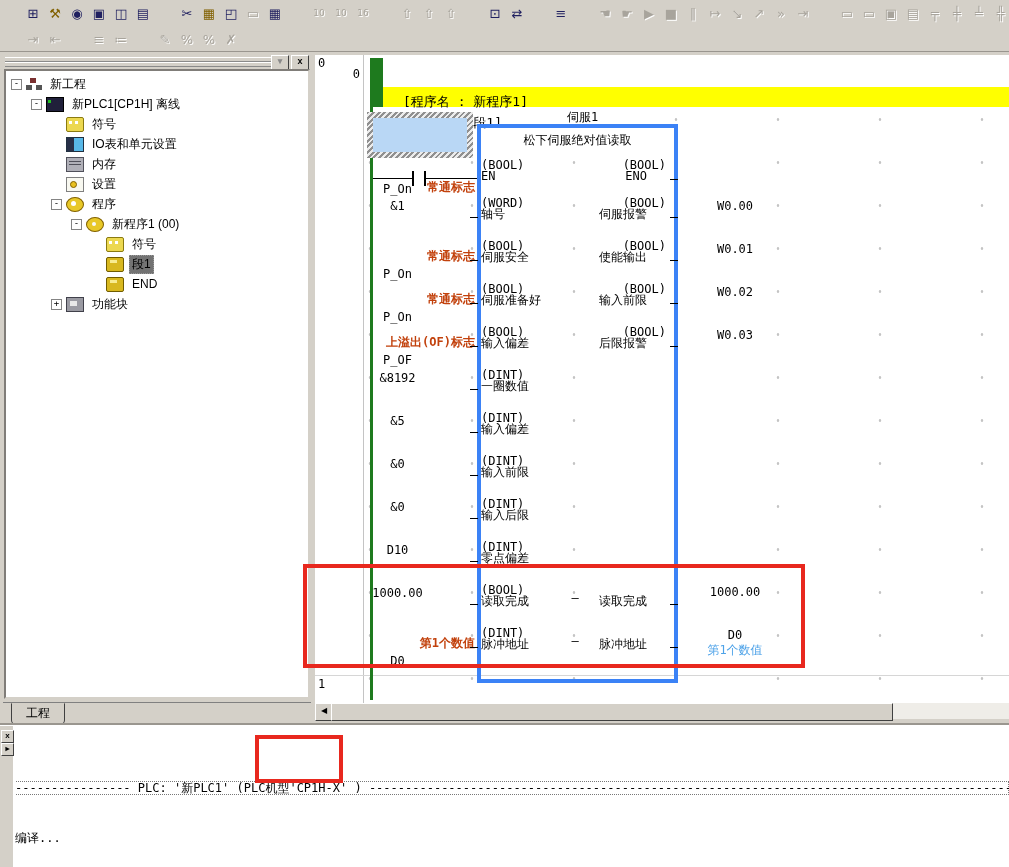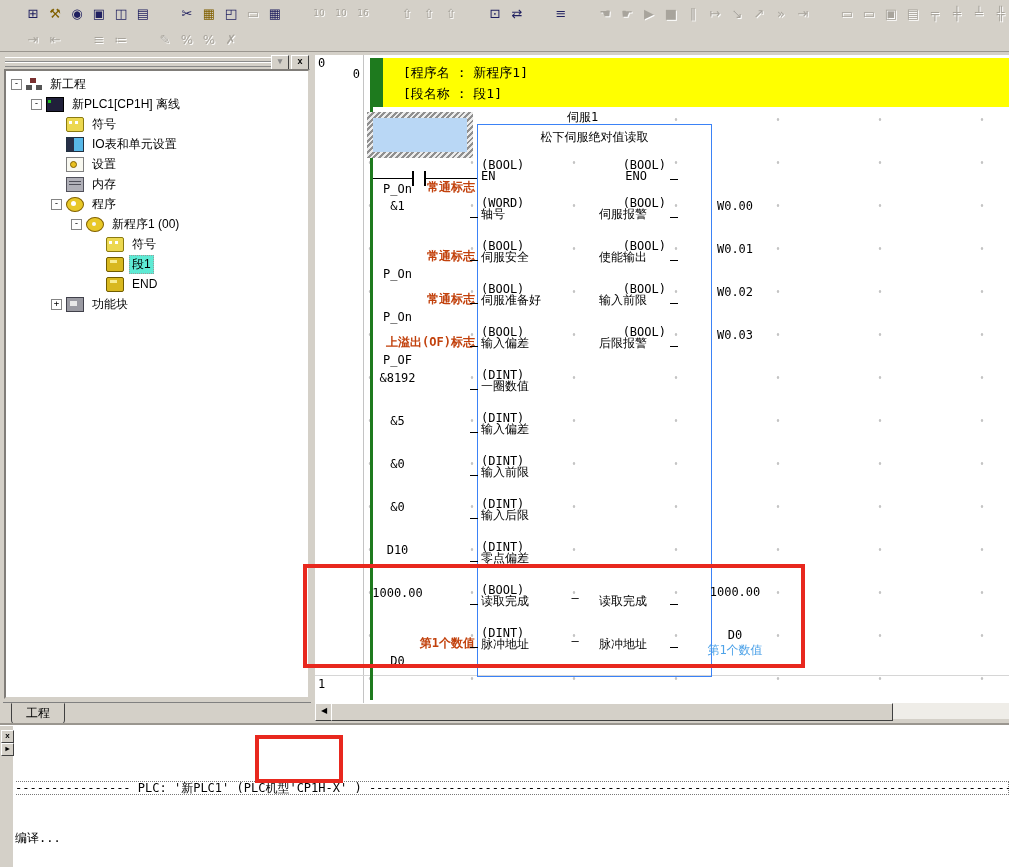--- a/index.html
+++ b/index.html
@@ -27,21 +27,21 @@
       border-top:1px solid #fff;border-bottom:1px solid #8a8a8a;}
   .hbtn{position:absolute;top:1px;width:16px;height:13px;background:#d4d0c8;
       border:1px solid #404040;border-top-color:#fff;border-left-color:#fff;
       font-size:9px;line-height:11px;text-align:center;font-weight:bold;}
   #hbtn-drop{right:22px;color:#8a8a8a;}
   #hbtn-close{right:2px;}
   #treeBox{position:absolute;left:1px;right:1px;top:15px;bottom:2px;background:#fff;
       border:2px inset #d4d0c8;overflow:hidden;padding-top:3px;}
   .titem{height:20px;display:flex;align-items:center;white-space:nowrap;}
   .titem .lab{padding:1px 3px;}
-  .titem.sel .lab{background:#5eead4;border:1px dotted #9a9a9a;padding:0 2px;}
+  .titem.sel .lab{background:#737373;border:1px dotted #9a9a9a;padding:0 2px;}
   .lv0{padding-left:5px;} .lv1{padding-left:25px;} .lv2{padding-left:45px;}
   .lv3{padding-left:65px;} .lv4{padding-left:85px;}
   .exp{width:9px;height:9px;flex:none;border:1px solid #848484;background:#fff;
       font-size:9px;line-height:7px;text-align:center;margin-right:4px;font-family:"DejaVu Sans Mono",monospace;}
   .noexp{width:15px;flex:none;}
   .ic{width:16px;height:13px;flex:none;position:relative;margin-right:5px;}
   .ic-project{background:#fff;}
   .ic-project::before{content:"";position:absolute;left:4px;top:0;width:6px;height:5px;background:#7a3030;box-shadow:-4px 7px 0 #555,6px 7px 0 #555;}
   .ic-plc{background:#20203a;border:1px solid #000;}
   .ic-plc::before{content:"";position:absolute;left:1px;top:2px;width:3px;height:3px;background:#20c020;}
@@ -74,26 +74,26 @@
   #ladder .marginline{position:absolute;left:48px;top:0;bottom:0;border-left:1px solid #c4c4c4;}
   #ladder .dots{position:absolute;left:50px;top:54px;right:0;bottom:0;
       background-image:radial-gradient(circle,#c4c4c4 1px,transparent 1.6px);
       background-size:102px 43px;background-position:-46px 32px;}
   .rungnum{position:absolute;font-size:12px;}
   #rung0n{left:3px;top:1px;} #rung0s{left:5px;top:12px;width:40px;text-align:right;}
   #rung1n{left:3px;top:622px;}
   .rungsep{position:absolute;left:0;top:620px;width:694px;border-top:1px solid #d6d6d6;}
   #banner{position:absolute;left:55px;top:3px;width:639px;height:49px;display:flex;}
   #banner .gstripe{width:13px;background:#1e7a1e;flex:none;}
-  #banner .ybody{flex:1;background:#ffff00;padding:4px 0 0 20px;font-size:13px;line-height:21px;}
+  #banner .ybody{flex:1;background:#ffff00;padding:4px 0 0 20px;font-size:13px;line-height:21px;margin-top:29px;}
   #rail{position:absolute;left:55px;top:52px;width:3px;height:593px;background:#1e7a1e;}
   #selcell{position:absolute;left:52px;top:57px;width:106px;height:46px;
       background:repeating-linear-gradient(135deg,#909090 0 2px,#ececec 2px 4px);}
   #selcell .fill{position:absolute;left:6px;top:6px;right:6px;bottom:6px;background:#b9d7f5;}
-  #fbbox{position:absolute;left:162px;top:69px;width:193px;height:551px;border:1px solid #3b82f6;padding-left:40px;}
+  #fbbox{position:absolute;left:162px;top:69px;width:193px;height:551px;border:4px solid #3b82f6;}
   #fbtitle{position:absolute;left:0;top:4px;width:100%;text-align:center;}
   #fbinst{position:absolute;left:171px;top:54px;width:193px;text-align:center;}
   .fbrow{position:absolute;left:0;width:694px;height:43px;}
   #fbrows div.fbrow:nth-of-type(1){top:95px;}
   #fbrows div.fbrow:nth-of-type(2){top:130px;}
   #fbrows div.fbrow:nth-of-type(3){top:173px;}
   #fbrows div.fbrow:nth-of-type(4){top:216px;}
   #fbrows div.fbrow:nth-of-type(5){top:259px;}
   #fbrows div.fbrow:nth-of-type(6){top:302px;}
   #fbrows div.fbrow:nth-of-type(7){top:345px;}
@@ -423,28 +423,28 @@
         </div>
 
         <div class="titem lv2">
           <span class=" noexp"></span>
           <span class="ic ic-io"></span>
           <span class="lab">IO表和单元设置</span>
         </div>
 
         <div class="titem lv2">
           <span class=" noexp"></span>
+          <span class="ic ic-memory"></span>
+          <span class="lab">内存</span>
+        </div>
+
+        <div class="titem lv2">
+          <span class=" noexp"></span>
           <span class="ic ic-settings"></span>
           <span class="lab">设置</span>
-        </div>
-
-        <div class="titem lv2">
-          <span class=" noexp"></span>
-          <span class="ic ic-memory"></span>
-          <span class="lab">内存</span>
         </div>
 
         <div class="titem lv2">
           <span class=" exp">-</span>
           <span class="ic ic-programs"></span>
           <span class="lab">程序</span>
         </div>
 
         <div class="titem lv3">
           <span class=" exp">-</span>

